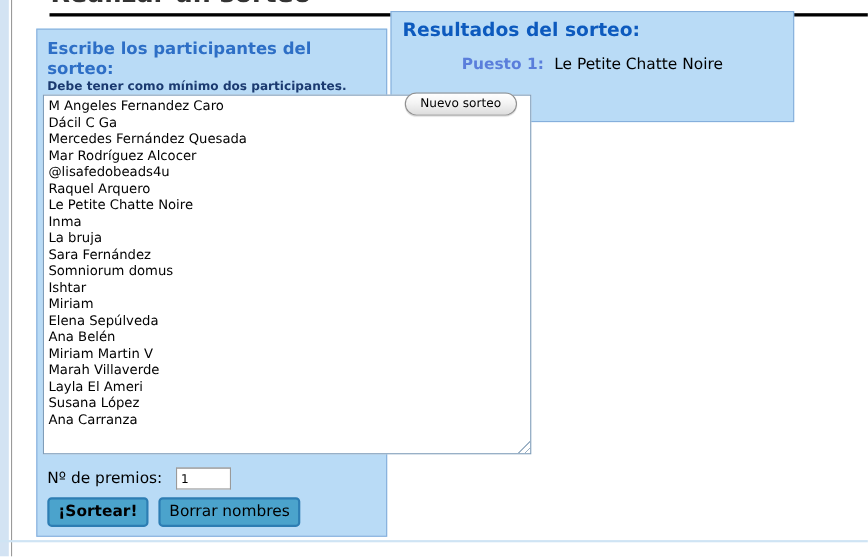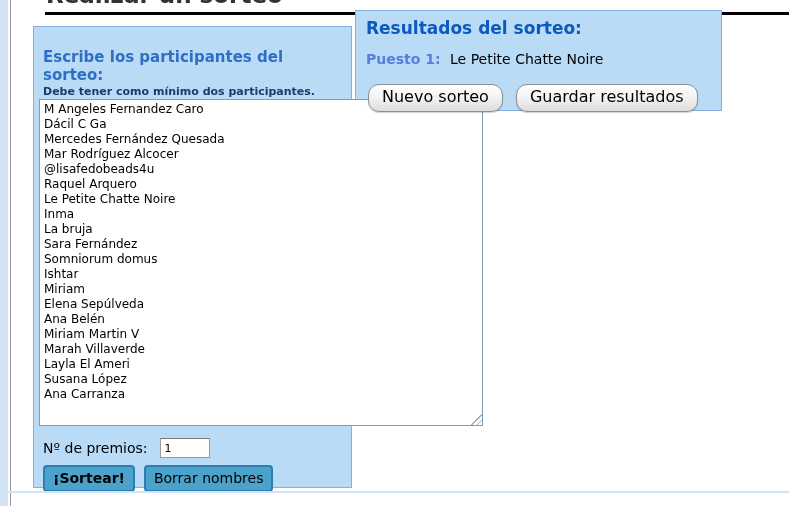--- a/index.html
+++ b/index.html
@@ -18,21 +18,21 @@
   .page-title{
     position:absolute;left:46px;top:-16px;margin:0;
     font-size:23px;font-weight:bold;color:#333333;line-height:1;white-space:nowrap;
   }
   .title-underline{position:absolute;left:45px;top:12px;right:0;height:3px;background:#000000;}
 
   
   .panel{position:absolute;background:#b9dbf6;border:1px solid #85afdc;box-sizing:border-box;}
 
   
-  #participants-panel{left:33px;top:26px;width:319px;height:462px;padding:19px 7px;}
+  #participants-panel{left:33px;top:26px;width:319px;height:462px;padding:6px 7px;}
   .panel-heading{
     margin:2px 0 1px 2px;font-size:15px;font-weight:bold;color:#2e6fc6;line-height:1.2;
   }
   .panel-subheading{
     margin:1px 0 0 2px;font-size:11px;font-weight:bold;color:#1b3a70;line-height:1.2;
   }
   .textarea-wrap{
     position:relative;z-index:5;margin-top:1px;margin-left:-2px;
     width:444px;height:327px;
   }
@@ -62,27 +62,27 @@
     border-radius:4px;padding:2px 8px 3px;line-height:1.3;cursor:pointer;
   }
   .blue-btn.bold{font-weight:bold;}
 
   
   #results-panel{left:355px;top:10px;width:367px;height:101px;padding:6px 10px;}
   .results-content{position:relative;z-index:10;}
   .results-heading{
     margin:1px 0 0 0;font-size:17px;font-weight:bold;color:#0d5abe;line-height:1.2;
   }
-  .winner-line{margin:13px 0 0 0;font-size:14px;text-align:left;line-height:1.2;}
+  .winner-line{margin:13px 0 0 0;font-size:14px;text-align:center;line-height:1.2;}
   .winner-position{font-weight:bold;color:#5a7edb;}
   .winner-name{color:#000;margin-left:5px;}
   .results-actions{margin:16px 0 0 2px;display:flex;gap:13px;}
   .aqua-btn{
     font-family:"DejaVu Sans","Liberation Sans",sans-serif;
-    font-size:16px;color:#000;padding:2px 13px 3px;line-height:1.3;cursor:pointer;
+    font-size:11px;color:#000;padding:2px 13px 3px;line-height:1.3;cursor:pointer;
     border:1px solid #8f8f8f;border-radius:11px;
     background:linear-gradient(#ffffff,#f4f4f4 45%,#dddddd);
     box-shadow:0 1px 1px rgba(0,0,0,0.18);
   }
 </style>
 </head>
 <body>
 
 <div class="left-strip"></div>
 <div class="left-line"></div>
@@ -132,18 +132,17 @@
 
 <div class="panel" id="results-panel">
   <div class="results-content">
     <div class="results-heading">Resultados del sorteo:</div>
     <div class="winner-line">
       <span class="winner-position">Puesto 1:</span>
       <span class="winner-name">Le Petite Chatte Noire</span>
     </div>
     <div class="results-actions">
       <button class="aqua-btn">Nuevo sorteo</button>
-      <button class="aqua-btn">Guardar resultados</button>
     </div>
   </div>
 </div>
 
 <div class="bottom-line"></div>
 
 </body></html>

